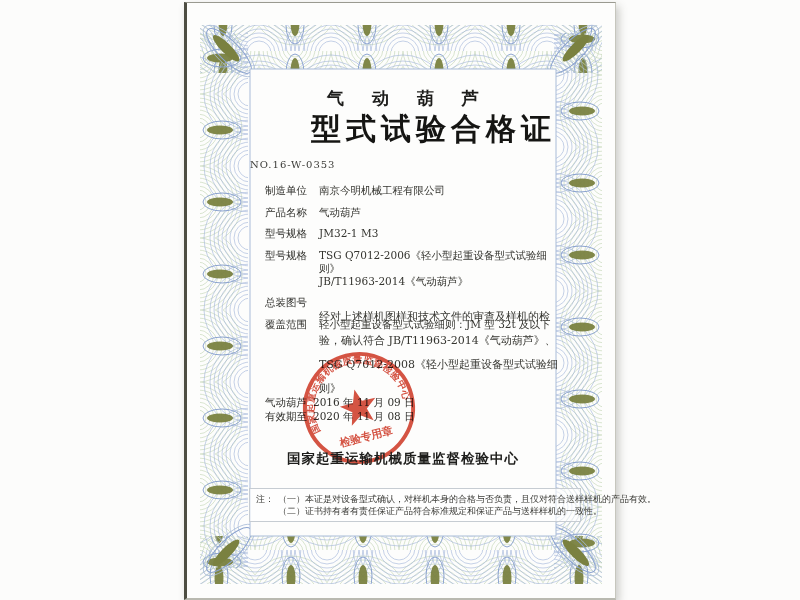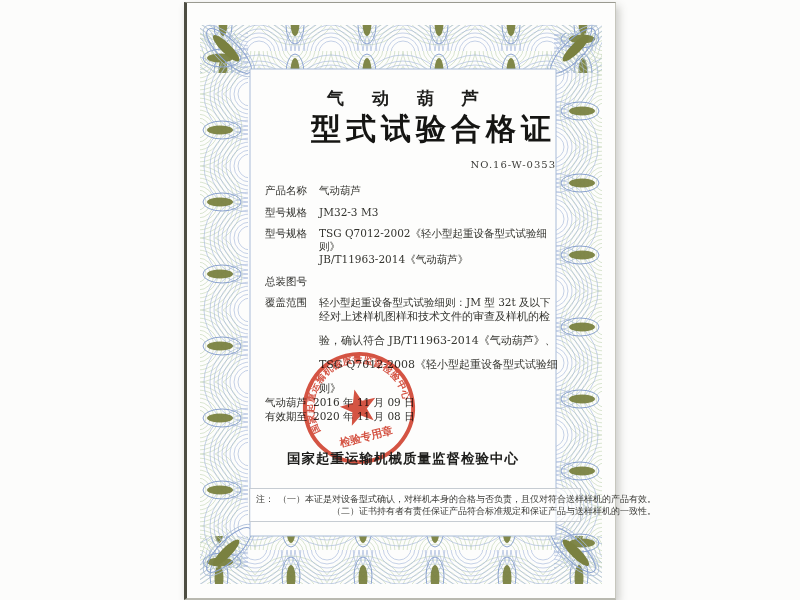--- a/index.html
+++ b/index.html
@@ -23,21 +23,21 @@
 
   .subtitle{
     position:absolute;left:63px;top:84px;width:306px;text-align:center;
     font-size:17px;font-weight:bold;letter-spacing:11px;text-indent:11px;color:#1d1d1b;
   }
   .main-title{
     position:absolute;left:63px;top:106px;width:306px;text-align:right;
     font-size:30px;font-weight:bold;letter-spacing:5px;text-indent:5px;color:#151513;
   }
   .cert-no{
-    position:absolute;left:63px;top:156px;width:306px;text-align:right;
+    position:absolute;left:63px;top:156px;width:306px;text-align:left;
     font-size:10px;letter-spacing:1px;color:#3c3c38;
   }
   .fields{position:absolute;left:78px;top:181px;width:300px;}
   .field-row{display:flex;margin-bottom:8.5px;font-size:10.5px;line-height:13px;}
   .field-label{width:46px;flex-shrink:0;margin-right:8px;color:#30302c;}
   .field-value{flex:1;white-space:pre-line;color:#34342f;}
   .conclusion{
     position:absolute;left:132px;top:302px;width:250px;
     font-size:11px;line-height:24px;color:#34342f;
   }
@@ -50,21 +50,21 @@
   .authority{
     position:absolute;left:63px;top:447px;width:306px;text-align:center;
     font-size:13.5px;font-weight:bold;letter-spacing:1px;color:#1e1e1c;
   }
   .notes-box{
     position:absolute;left:62px;top:485px;width:318px;
     border:1px solid #c6ccd2;background:rgba(255,255,255,0.6);
     padding:4px 6px;display:flex;font-size:9px;line-height:12px;color:#3a3a36;
   }
   .notes-label{flex-shrink:0;margin-right:4px;}
-  .note-item{white-space:nowrap;text-align:right;}
+  .note-item{white-space:nowrap;}
 </style>
 </head>
 <body>
 
 <div class="certificate">
 
   <svg class="border-svg" viewBox="0 0 428 595" xmlns="http://www.w3.org/2000/svg">
     <defs>
       <pattern id="bandp" width="72" height="48" patternUnits="userSpaceOnUse">
         <g stroke="#c3d6b4" stroke-width="0.7" fill="none" opacity="0.9">
@@ -145,30 +145,34 @@
   <div class="content">
 
     <div class="subtitle">气 动 葫 芦</div>
 
     <div class="main-title">型式试验合格证</div>
 
     <div class="cert-no">NO.16-W-0353</div>
 
     <div class="fields">
       <div class="field-row">
+        <span class="field-label">制造单位</span>
+        <span class="field-value">南京今明机械工程有限公司</span>
+      </div>
+      <div class="field-row">
         <span class="field-label">产品名称</span>
         <span class="field-value">气动葫芦</span>
       </div>
       <div class="field-row">
         <span class="field-label">型号规格</span>
-        <span class="field-value">JM32-3 M3</span>
+        <span class="field-value">JM32-1 M3</span>
       </div>
       <div class="field-row">
         <span class="field-label">型号规格</span>
-        <span class="field-value">TSG Q7012-2002《轻小型起重设备型式试验细则》
+        <span class="field-value">TSG Q7012-2006《轻小型起重设备型式试验细则》
 JB/T11963-2014《气动葫芦》</span>
       </div>
       <div class="field-row">
         <span class="field-label">总装图号</span>
       </div>
       <div class="field-row">
         <span class="field-label">覆盖范围</span>
         <span class="field-value">轻小型起重设备型式试验细则：JM 型 32t 及以下</span>
       </div>
     </div>

